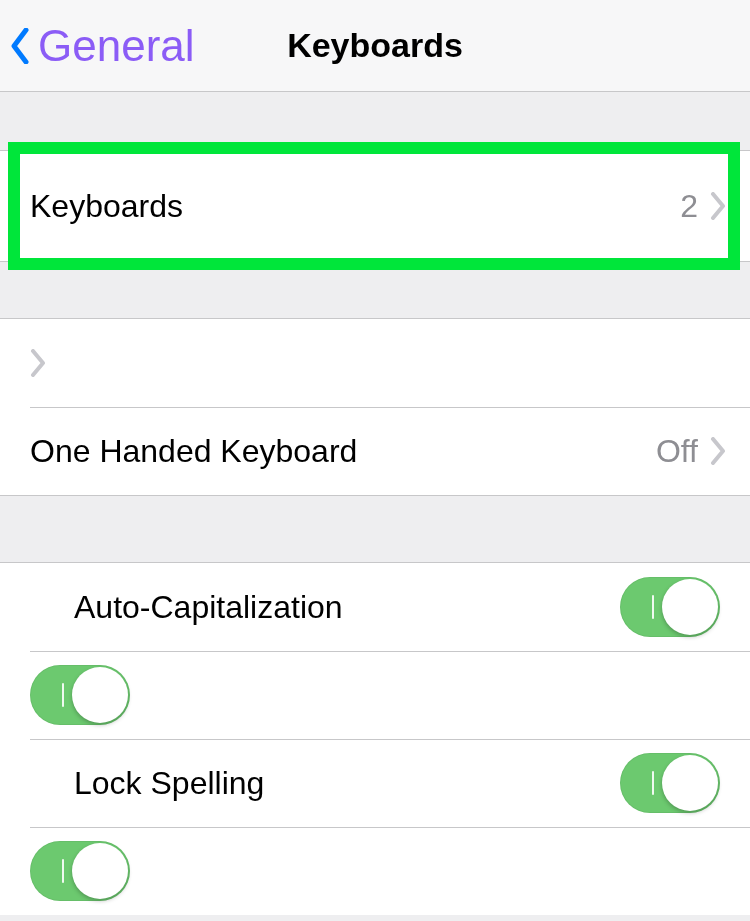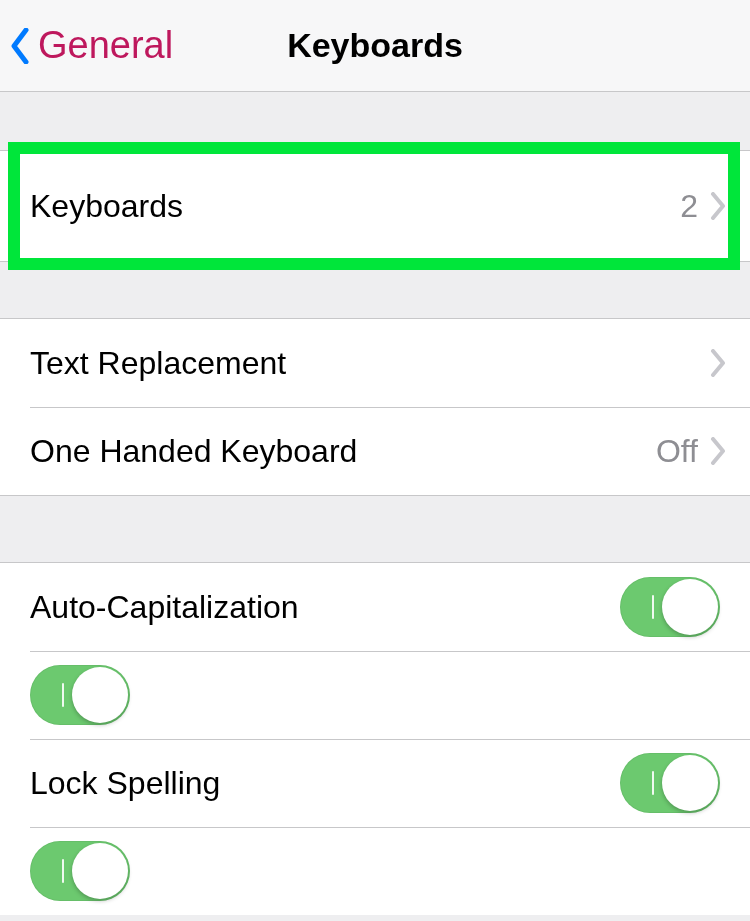--- a/index.html
+++ b/index.html
@@ -24,22 +24,22 @@
     align-items: center;
     justify-content: center;
   }
   .back {
     position: absolute;
     left: 10px;
     top: 0;
     bottom: 0;
     display: flex;
     align-items: center;
-    color: #be185d;
-    font-size: 38px;
+    color: #8b5cf6;
+    font-size: 44px;
     cursor: pointer;
     user-select: none;
   }
   .back .chevron {
     width: 20px;
     height: 36px;
     margin-right: 8px;
   }
   .back .chevron svg { display: block; }
   .title {
@@ -116,21 +116,21 @@
     right: 2px;
     top: 2px;
     width: 56px;
     height: 56px;
     border-radius: 28px;
     background: #fff;
     box-shadow: 0 2px 4px rgba(0,0,0,0.25);
   }
 
   .row.toggle { padding-right: 30px; cursor: default; }
-  .row.toggle .label { cursor: default; }
+  .row.toggle .label { cursor: default; margin-left: 44px; }
 
   
   .group.last { border-bottom: none; }
   .group.last .row:last-child { border-bottom: none; }
 
   .hl-outer {
     position: relative;
   }
 </style>
 </head>
@@ -162,21 +162,20 @@
       </span>
     </div>
   </div>
   <div class="hl-border"></div>
 </div>
 
 <div style="height:56px;"></div>
 
 <div class="group">
   <div class="row">
-    <span class="label">Text Replacement</span>
     <span class="chev-right">
       <svg viewBox="0 0 16 28" width="16" height="28">
         <polyline points="3,2 13,14 3,26" fill="none" stroke="#c7c7cc" stroke-width="4" stroke-linecap="round" stroke-linejoin="round"></polyline>
       </svg>
     </span>
   </div>
   <div class="row">
     <span class="label">One Handed Keyboard</span>
     <span class="value">Off</span>
     <span class="chev-right">

